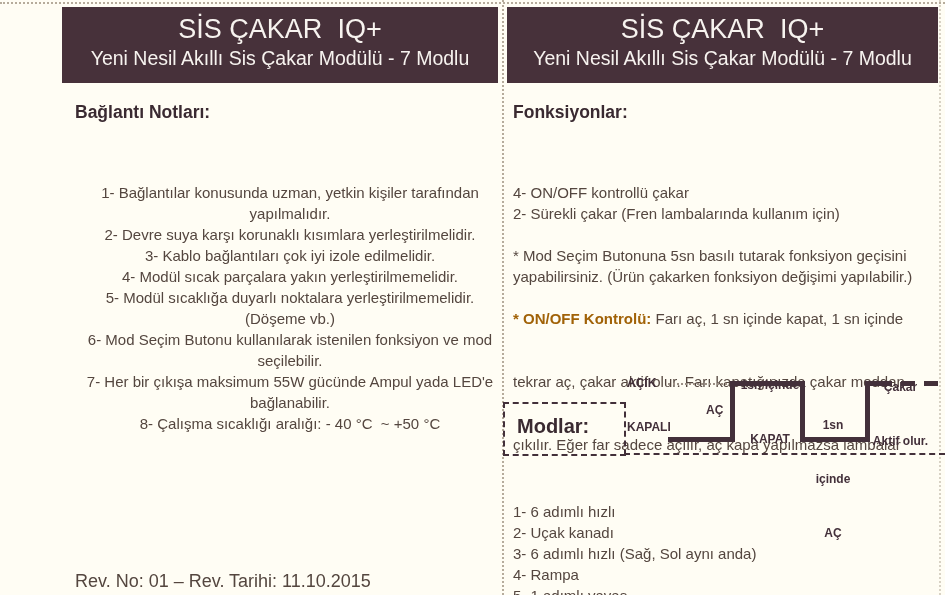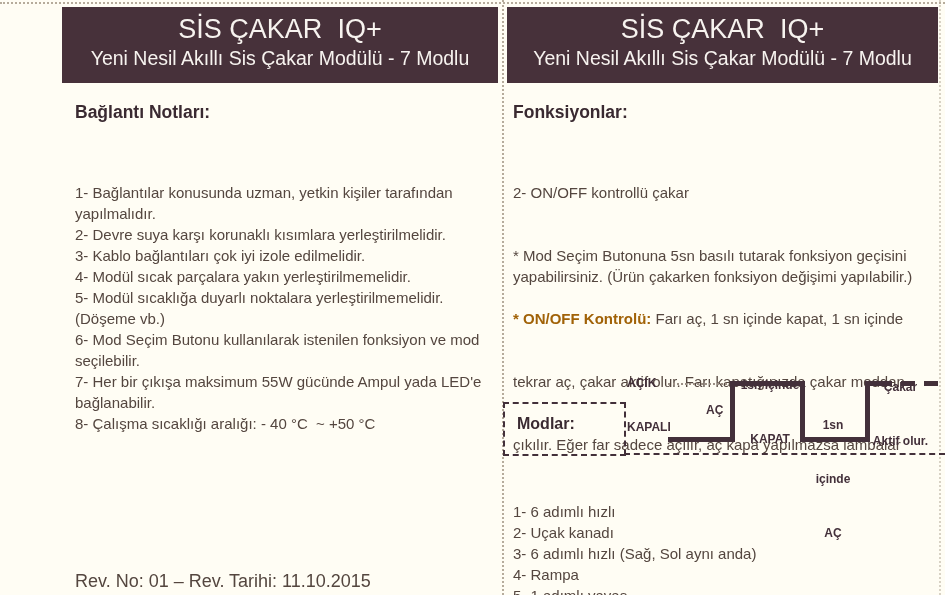--- a/index.html
+++ b/index.html
@@ -27,21 +27,21 @@
   .body-lines div{white-space:pre;}
   .bold{font-weight:bold;color:#a16207;}
   
   .wf{background:#43303a;}
   .dlabel{font-weight:bold;color:#43303a;font-size:12px;white-space:pre;}
   .dlabel.center{text-align:center;line-height:18px;}
   .dotted-lead{border-top:2px dotted #9b8f85;height:0;}
   .dash-top{height:5px;background:repeating-linear-gradient(90deg,#43303a 0 14px,transparent 14px 23px);}
   .modes-box{border:2px dashed #43303a;}
   .long-dash{height:0;border-top:2px dashed #43303a;}
-  .modlar-heading{font-weight:bold;font-size:16px;color:#3a2a31;}
+  .modlar-heading{font-weight:bold;font-size:20px;color:#3a2a31;}
   .footer-text{font-size:18px;}
 </style>
 </head>
 <body>
 
 <div class="abs top-border"></div>
 <div class="abs col-divider"></div>
 <div class="abs right-border"></div>
 
 <div class="abs header-box header-left">
@@ -49,31 +49,31 @@
   <div class="header-subtitle">Yeni Nesil Akıllı Sis Çakar Modülü - 7 Modlu</div>
 </div>
 
 <div class="abs header-box header-right">
   <div class="header-title">SİS ÇAKAR  IQ+</div>
   <div class="header-subtitle">Yeni Nesil Akıllı Sis Çakar Modülü - 7 Modlu</div>
 </div>
 
 <div class="abs sec-heading" style="left:75px;top:102px;">Bağlantı Notları:</div>
 
-<div class="abs body-lines" style="left:75px;top:140px;width:430px;">
+<div class="abs body-lines" style="left:75px;top:140px;width:430px;text-align:center;">
   
 <div>1- Bağlantılar konusunda uzman, yetkin kişiler tarafından</div><div>yapılmalıdır.</div><div>2- Devre suya karşı korunaklı kısımlara yerleştirilmelidir.</div><div>3- Kablo bağlantıları çok iyi izole edilmelidir.</div><div>4- Modül sıcak parçalara yakın yerleştirilmemelidir.</div><div>5- Modül sıcaklığa duyarlı noktalara yerleştirilmemelidir.</div><div>(Döşeme vb.)</div><div>6- Mod Seçim Butonu kullanılarak istenilen fonksiyon ve mod</div><div>seçilebilir.</div><div>7- Her bir çıkışa maksimum 55W gücünde Ampul yada LED'e</div><div>bağlanabilir.</div><div>8- Çalışma sıcaklığı aralığı: - 40 °C  ~ +50 °C</div></div>
 
 <div class="abs footer-text" style="left:75px;top:571px;">Rev. No: 01 – Rev. Tarihi: 11.10.2015</div>
 
 <div class="abs sec-heading" style="left:513px;top:102px;">Fonksiyonlar:</div>
 
 <div class="abs body-lines" style="left:513px;top:140px;width:430px;">
   
-<div>2- ON/OFF kontrollü çakar</div></div>
+<div>4- ON/OFF kontrollü çakar</div><div>2- Sürekli çakar (Fren lambalarında kullanım için)</div></div>
 
 <div class="abs body-lines" style="left:513px;top:203px;width:430px;">
   
 <div>* Mod Seçim Butonuna 5sn basılı tutarak fonksiyon geçisini</div><div>yapabilirsiniz. (Ürün çakarken fonksiyon değişimi yapılabilir.)</div></div>
 
 <div class="abs body-lines" style="left:513px;top:266px;width:430px;">
   <div><span class="bold">* ON/OFF Kontrolü:</span><span> Farı aç, 1 sn içinde kapat, 1 sn içinde</span></div>
   <div>tekrar aç, çakar aktif olur. Farı kapatığınızda çakar moddan</div>
   <div>çıkılır. Eğer far sadece açılır, aç kapa yapılmazsa lambalar</div>
 </div>

